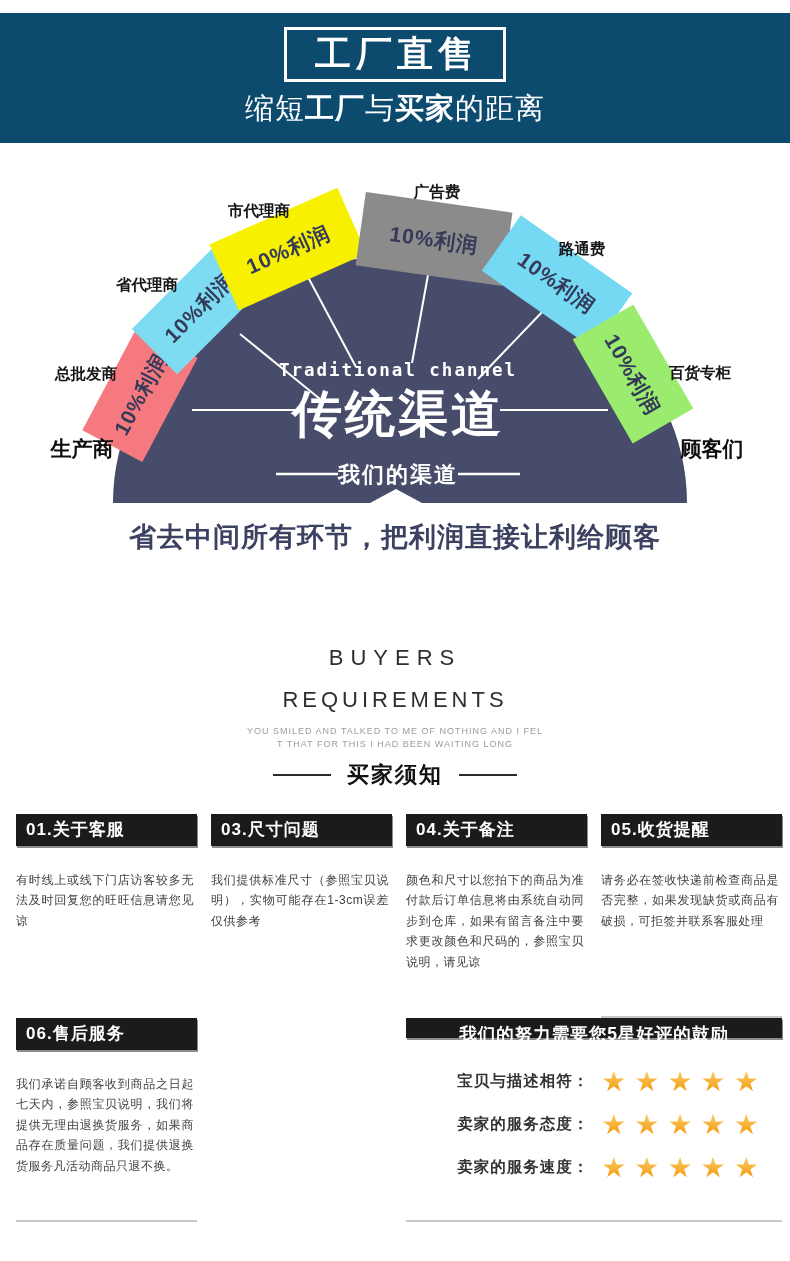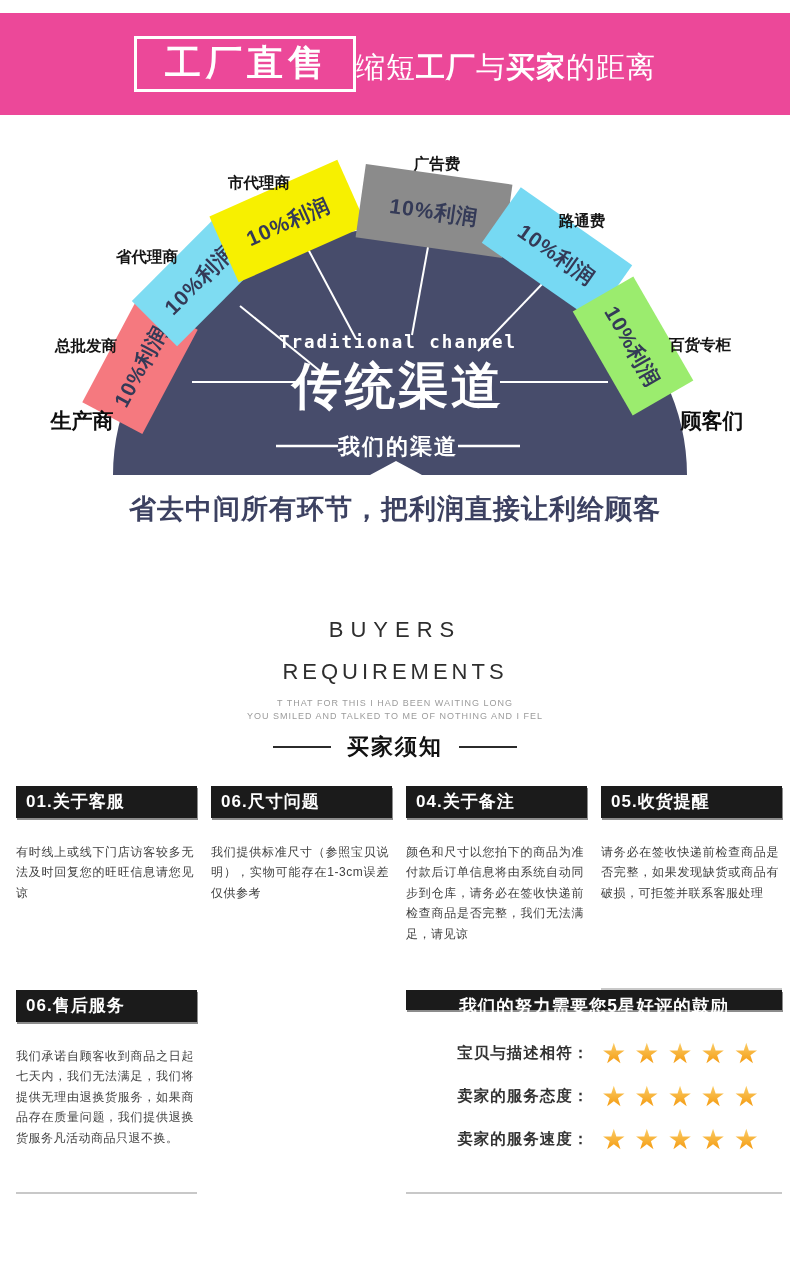--- a/index.html
+++ b/index.html
@@ -1,20 +1,20 @@
 <!DOCTYPE html>
 <html><head>
 <meta charset="utf-8">
 <style>
   html,body{margin:0;padding:0;background:#fff;}
   body{width:790px;font-family:"Liberation Sans","DejaVu Sans",sans-serif;-webkit-font-smoothing:antialiased;}
   .page{width:790px;overflow:hidden;}
 
   
-  .banner{margin-top:13px;height:102px;background:#ec4899;display:flex;flex-direction:row;align-items:center;justify-content:center;}
+  .banner{margin-top:13px;height:130px;background:#0c4a6e;display:flex;flex-direction:column;align-items:center;justify-content:center;}
   .banner-box{border:3px solid #ffffff;color:#fff;font-size:36px;font-weight:bold;letter-spacing:5px;padding:4px 24px 6px 28px;line-height:1.1;}
   .banner-sub{margin-top:7px;color:#fff;font-size:29px;letter-spacing:1px;font-weight:400;}
   .banner-sub b{font-weight:bold;}
 
   
   .diagram-wrap{width:790px;}
   .diagram-wrap svg{display:block;}
   .seg-label{font-size:15.5px;font-weight:bold;fill:#141414;}
   .role-label{font-size:21px;font-weight:bold;fill:#0d0d0d;}
   .profit-text{font-size:21px;font-weight:bold;fill:#343a57;letter-spacing:1px;}
@@ -119,53 +119,53 @@
       </g>
       <text x="398" y="479" text-anchor="middle" fill="#ffffff" font-size="22" font-weight="bold" letter-spacing="2">我们的渠道</text>
     </svg>
     <div class="slogan">省去中间所有环节，把利润直接让利给顾客</div>
   </section>
 
   <section class="buyers">
     <div class="b-title">BUYERS</div>
     <div class="b-title second">REQUIREMENTS</div>
     <div class="b-note">
+      <div>YOU SMILED AND TALKED TO ME OF NOTHING AND I FEL</div>
       <div>T THAT FOR THIS I HAD BEEN WAITING LONG</div>
-      <div>YOU SMILED AND TALKED TO ME OF NOTHING AND I FEL</div>
     </div>
     <div class="cn-row">
       <div class="cn-line"></div>
       <div class="cn-title">买家须知</div>
       <div class="cn-line"></div>
     </div>
   </section>
 
   <section class="grid">
 
     <div class="card">
       <div class="card-head">01.关于客服</div>
       <div class="card-body">有时线上或线下门店访客较多无法及时回复您的旺旺信息请您见谅</div>
     </div>
     <div class="card">
-      <div class="card-head">06.尺寸问题</div>
+      <div class="card-head">03.尺寸问题</div>
       <div class="card-body">我们提供标准尺寸（参照宝贝说明），实物可能存在1-3cm误差仅供参考</div>
     </div>
     <div class="card">
       <div class="card-head">04.关于备注</div>
-      <div class="card-body">颜色和尺寸以您拍下的商品为准付款后订单信息将由系统自动同步到仓库，请务必在签收快递前检查商品是否完整，我们无法满足，请见谅</div>
+      <div class="card-body">颜色和尺寸以您拍下的商品为准付款后订单信息将由系统自动同步到仓库，如果有留言备注中要求更改颜色和尺码的，参照宝贝说明，请见谅</div>
     </div>
 
     <div class="card row2">
       <div class="card-head">05.收货提醒</div>
       <div class="card-body">请务必在签收快递前检查商品是否完整，如果发现缺货或商品有破损，可拒签并联系客服处理</div>
       <div class="sep"></div>
     </div>
     <div class="card row2">
       <div class="card-head">06.售后服务</div>
-      <div class="card-body">我们承诺自顾客收到商品之日起七天内，我们无法满足，我们将提供无理由退换货服务，如果商品存在质量问题，我们提供退换货服务凡活动商品只退不换。</div>
+      <div class="card-body">我们承诺自顾客收到商品之日起七天内，参照宝贝说明，我们将提供无理由退换货服务，如果商品存在质量问题，我们提供退换货服务凡活动商品只退不换。</div>
       <div class="sep"></div>
     </div>
 
     <div class="card row2 stars-panel">
       <div class="stars-head">我们的努力需要您5星好评的鼓励</div>
       <div class="stars-rows">
         <div class="star-row">
           <span class="rlabel">宝贝与描述相符：</span>
           <span class="stars"><span>★</span><span>★</span><span>★</span><span>★</span><span>★</span></span>
         </div>

